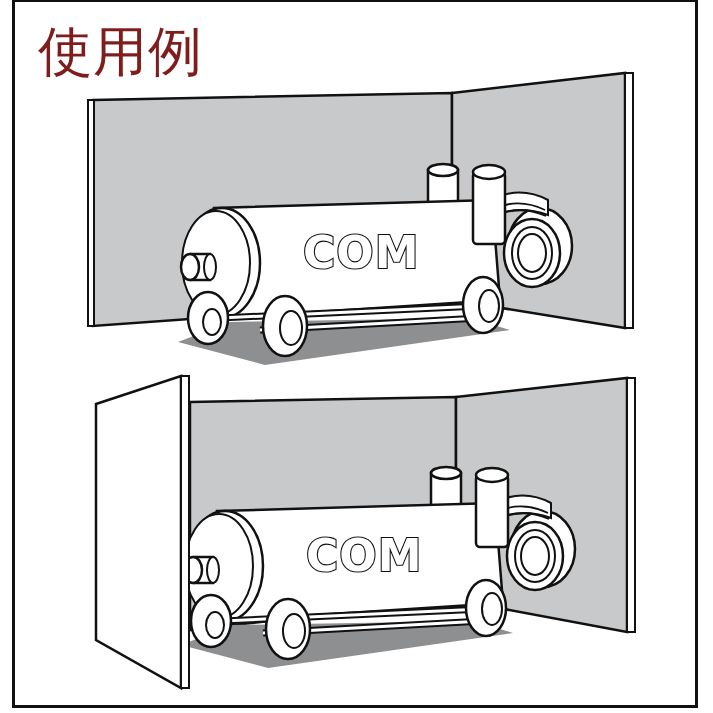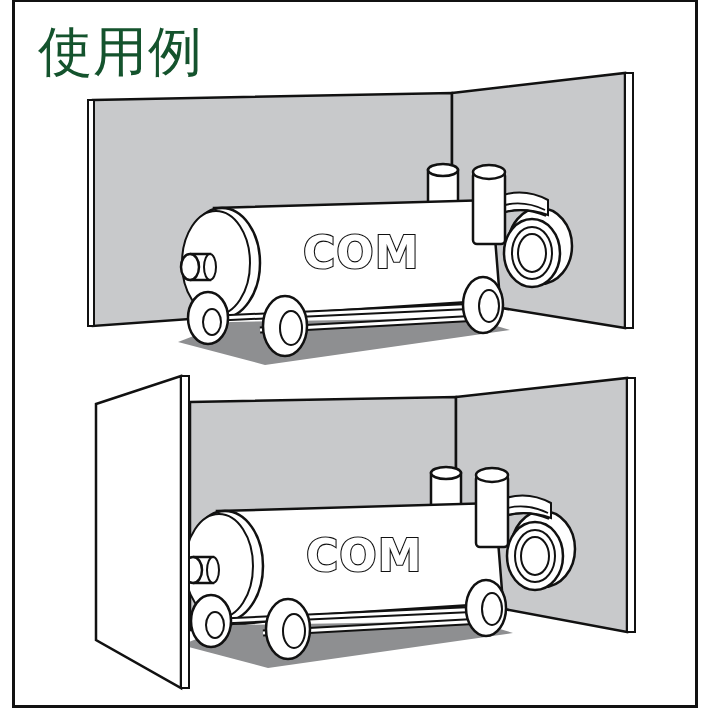--- a/index.html
+++ b/index.html
@@ -1,18 +1,18 @@
 <!DOCTYPE html>
 <html><head>
 <meta charset="utf-8">
 <style>
   html, body { margin: 0; padding: 0; background: #ffffff; }
   body { width: 713px; height: 713px; position: relative; overflow: hidden; font-family: "DejaVu Sans", sans-serif; }
   .frame { position: absolute; left: 12px; top: 0px; width: 686px; height: 708px; border: 3px solid #111; border-top-width: 2px; box-sizing: border-box; background: #fff; }
-  .title { position: absolute; left: 38px; top: 22px; font-size: 54px; line-height: 60px; color: #14532d; letter-spacing: 1px; font-family: "DejaVu Sans", sans-serif; font-weight: normal; }
+  .title { position: absolute; left: 38px; top: 22px; font-size: 54px; line-height: 60px; color: #7f1d1d; letter-spacing: 1px; font-family: "DejaVu Sans", sans-serif; font-weight: normal; }
   svg.scene { position: absolute; left: 0; top: 0; }
   .com-text { font-family: "DejaVu Sans", sans-serif; font-weight: bold; font-size: 44px; fill: #fff; stroke: #111; stroke-width: 2.2; paint-order: stroke; letter-spacing: 1px; }
 </style>
 </head>
 <body>
 
 <div class="frame"></div>
 <div class="title">使用例</div>
 
 <svg class="scene" width="713" height="713" viewBox="0 0 713 713">

